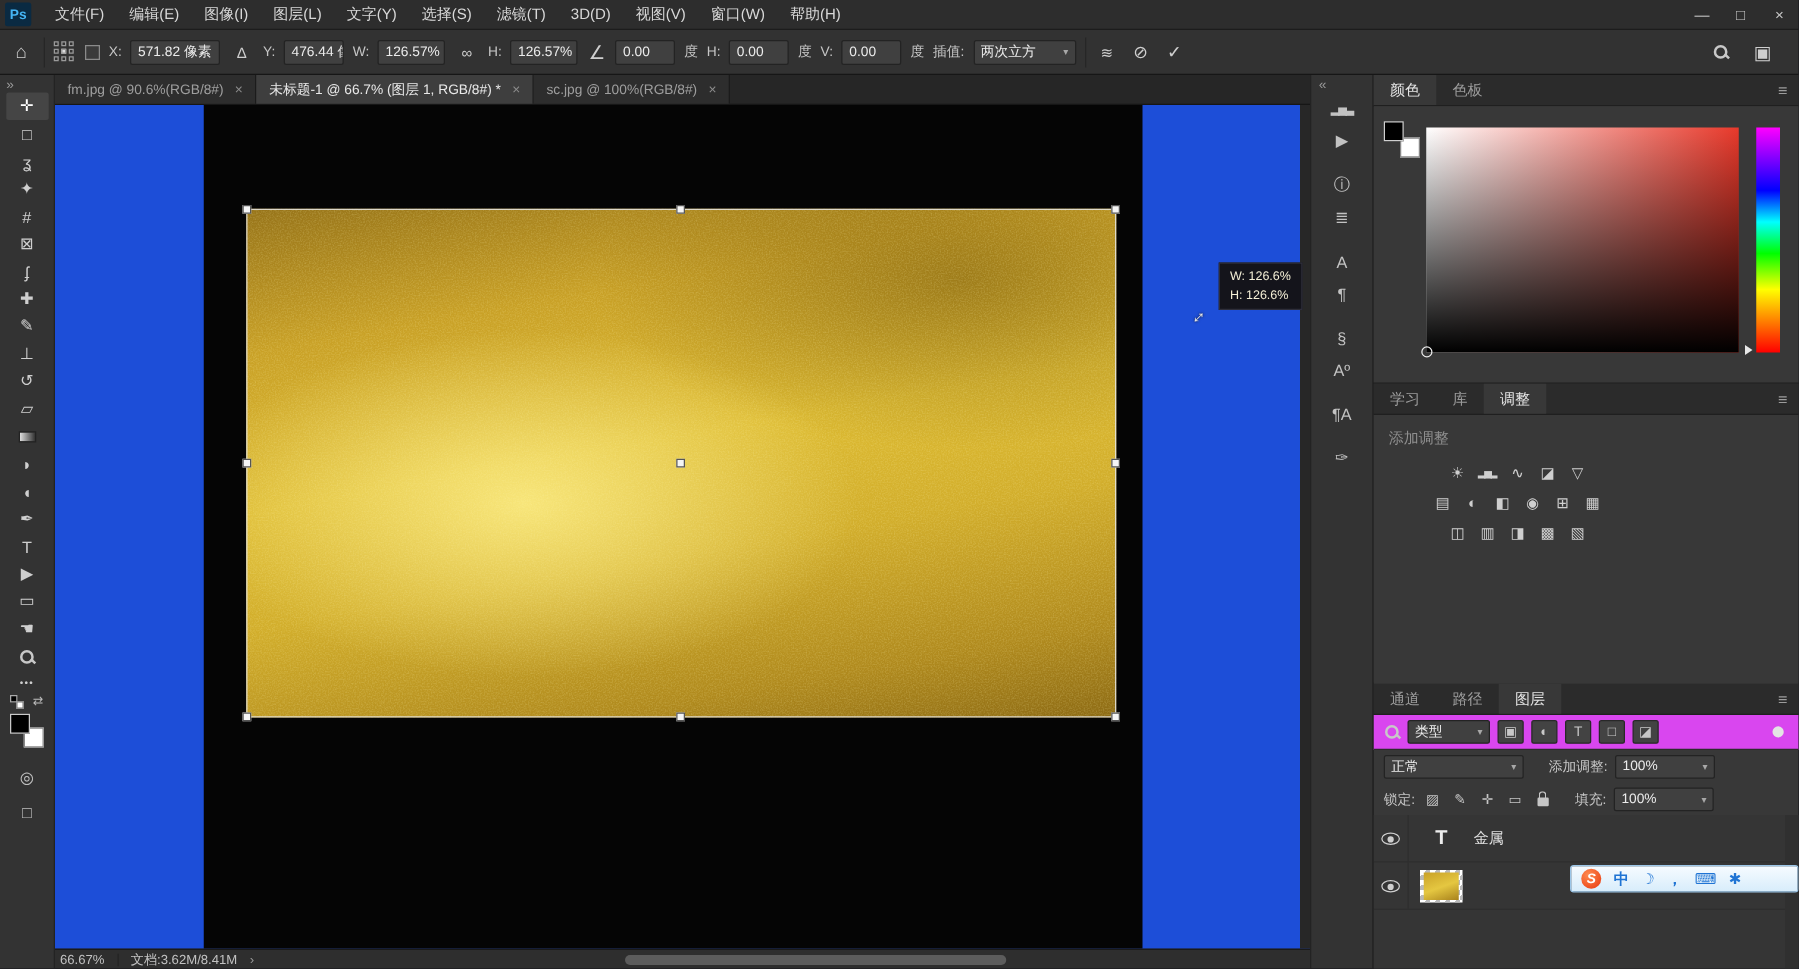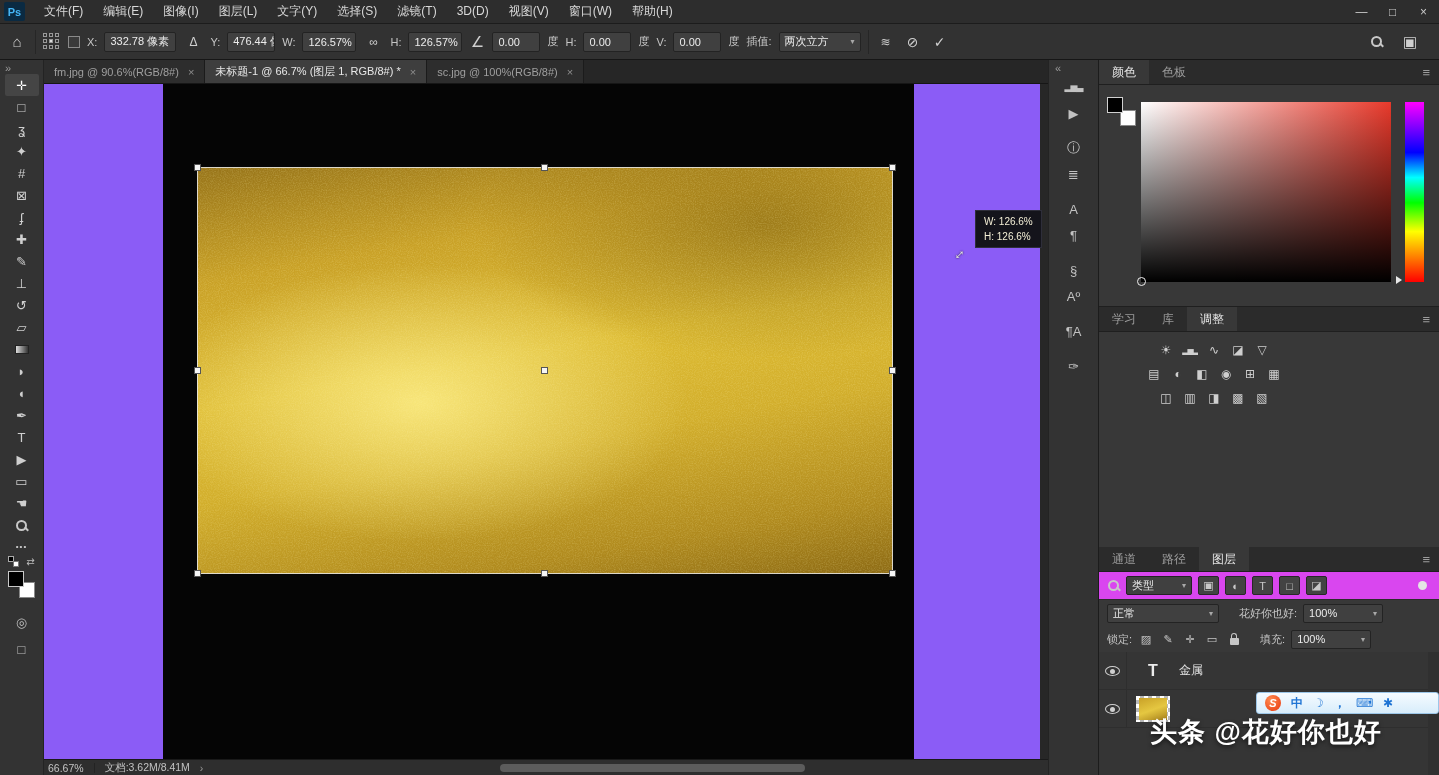--- a/index.html
+++ b/index.html
@@ -49,21 +49,21 @@
 .sw-fg{position:absolute;left:0;top:0;width:16px;height:16px;background:#000;border:1px solid #c9c9c9;z-index:2}
 .sw-bg{position:absolute;right:0;bottom:0;width:16px;height:16px;background:#fff;border:1px solid #888}
 .tb-bottom-icon{width:24px;height:18px;display:flex;align-items:center;justify-content:center;color:#bfbfbf;font-size:13px;margin-top:9px}
 
 
 .center{position:absolute;left:44px;top:60px;width:1004px;bottom:0;display:flex;flex-direction:column}
 .tabbar{height:24px;background:#262626;display:flex;align-items:stretch;border-bottom:1px solid #161616;flex:none}
 .tab{display:flex;align-items:center;gap:9px;padding:0 10px;background:#2d2d2d;border-right:1px solid #1b1b1b;color:#9f9f9f;font-size:11px;white-space:nowrap}
 .tab.active{background:#3e3e3e;color:#e8e8e8}
 .tab .x{color:#8d8d8d;font-size:11px}
-.canvasarea{position:relative;flex:1;background:#8b5cf6;overflow:hidden}
+.canvasarea{position:relative;flex:1;background:#1d4ed8;overflow:hidden}
 .document{position:absolute;left:119px;top:0;width:751px;height:675px;background:#050505}
 .gold-image{position:absolute;left:153px;top:83px;width:696px;height:407px;
   background:
    radial-gradient(ellipse 62% 55% at 32% 58%, rgba(255,241,140,.8), rgba(255,241,140,0) 62%),
    radial-gradient(ellipse 70% 55% at 82% 14%, rgba(110,80,10,.5), rgba(110,80,10,0) 60%),
    linear-gradient(170deg,#97741a 0%,#c9a127 22%,#ddbb33 46%,#d2ae2c 64%,#b08a1e 86%,#8d6b15 100%)}
 .gold-image svg{position:absolute;inset:0;width:100%;height:100%;opacity:.45}
 .tbox{position:absolute;left:153px;top:83px;width:696px;height:407px;border:1px solid rgba(230,230,230,.85)}
 .h{position:absolute;width:7px;height:7px;background:#f5f5f5;border:1px solid #555}
 .h.tl{left:-4px;top:-4px}.h.t{left:calc(50% - 4px);top:-4px}.h.tr{right:-4px;top:-4px}
@@ -176,21 +176,21 @@
         <i></i>
         <i></i>
         <i class="c"></i>
         <i></i>
         <i></i>
         <i></i>
         <i></i>
     </div>
     <div class="opt-check"></div>
     <span class="opt-label">X:</span>
-    <div class="opt-field" style="width:72px">332.78 像素</div>
+    <div class="opt-field" style="width:72px">571.82 像素</div>
     <div class="opt-btn">Δ</div>
     <span class="opt-label">Y:</span>
     <div class="opt-field" style="width:48px">476.44 像素</div>
     <span class="opt-label">W:</span>
     <div class="opt-field" style="width:54px">126.57%</div>
     <div class="opt-btn">∞</div>
     <span class="opt-label">H:</span>
     <div class="opt-field" style="width:54px">126.57%</div>
     <span class="opt-icon" style="width:16px">∠</span>
     <div class="opt-field" style="width:48px">0.00</div>
@@ -355,20 +355,21 @@
     </div>
 
     <div class="adjust-panel">
       <div class="panel-header">
         <div class="ptab">学习</div>
         <div class="ptab">库</div>
         <div class="ptab active">调整</div>
         <div class="pmenu">≡</div>
       </div>
       <div class="adjust-body">
+        <div class="adjust-hint">添加调整</div>
         <div class="adj-grid">
           <div class="adj-row">
             <div class="adj-icon">☀</div>
             <div class="adj-icon sm">▂▅▂</div>
             <div class="adj-icon">∿</div>
             <div class="adj-icon">◪</div>
             <div class="adj-icon">▽</div>
           </div>
           <div class="adj-row">
             <div class="adj-icon">▤</div>
@@ -407,21 +408,21 @@
         <div class="lp-ficon">T</div>
         <div class="lp-ficon">□</div>
         <div class="lp-ficon">◪</div>
         <div class="filter-dot"></div>
       </div>
       <div class="lp-row lp-blend">
         <div class="opt-field select blend-select">
           <span>正常</span>
           <span class="chev">▾</span>
         </div>
-        <span class="lp-label" style="margin-left:14px">花好你也好:</span>
+        <span class="lp-label" style="margin-left:14px">添加调整:</span>
         <div class="opt-field select small-select">
           <span>100%</span>
           <span class="chev">▾</span>
         </div>
       </div>
       <div class="lp-row lp-lock">
         <span class="lp-label">锁定:</span>
         <div class="lock-icon">▨</div>
         <div class="lock-icon">✎</div>
         <div class="lock-icon">✛</div>
@@ -463,15 +464,14 @@
 
   <div class="ime-bar">
     <span class="ime-logo">S</span>
     <span class="ime-item">中</span>
     <span class="ime-item">☽</span>
     <span class="ime-item">，</span>
     <span class="ime-item">⌨</span>
     <span class="ime-item">✱</span>
   </div>
 
-  <div class="watermark">头条 @花好你也好</div>
 
 </div>
 
 </body></html>

